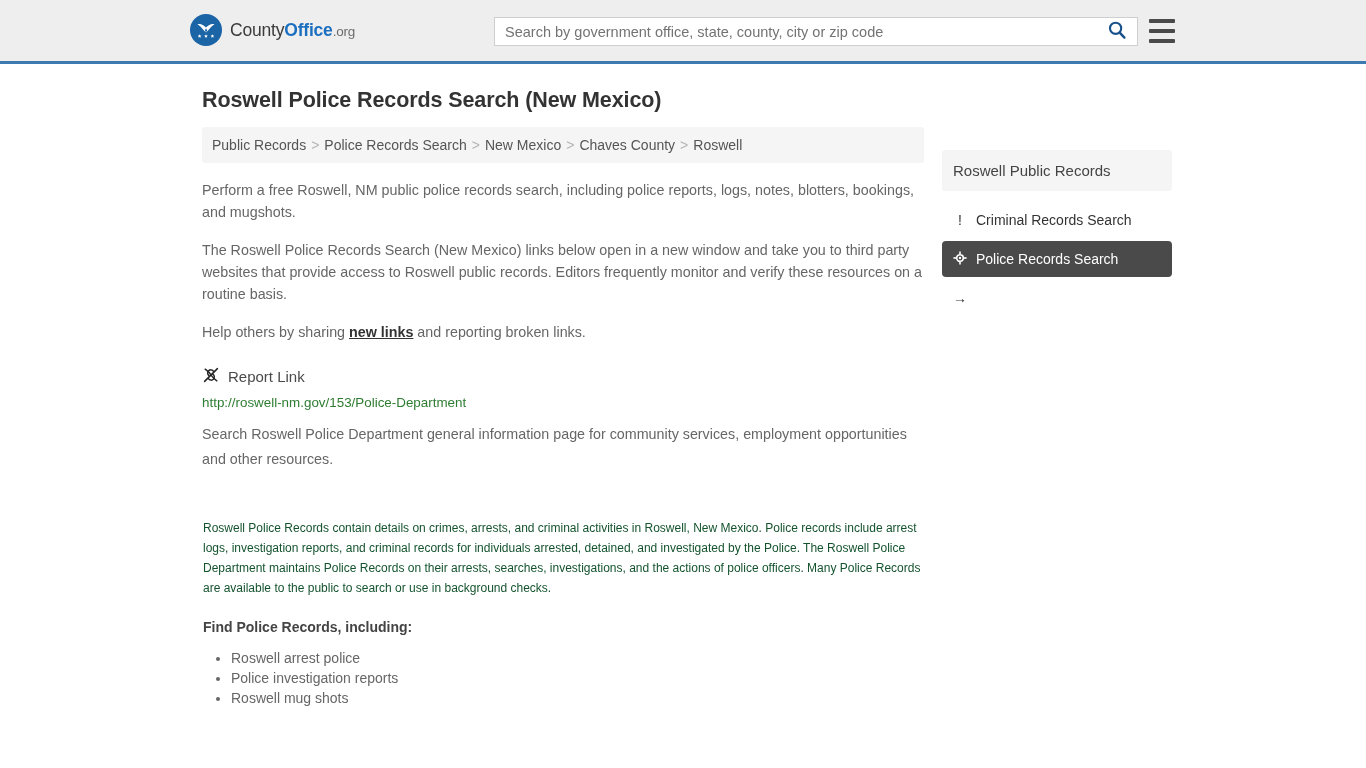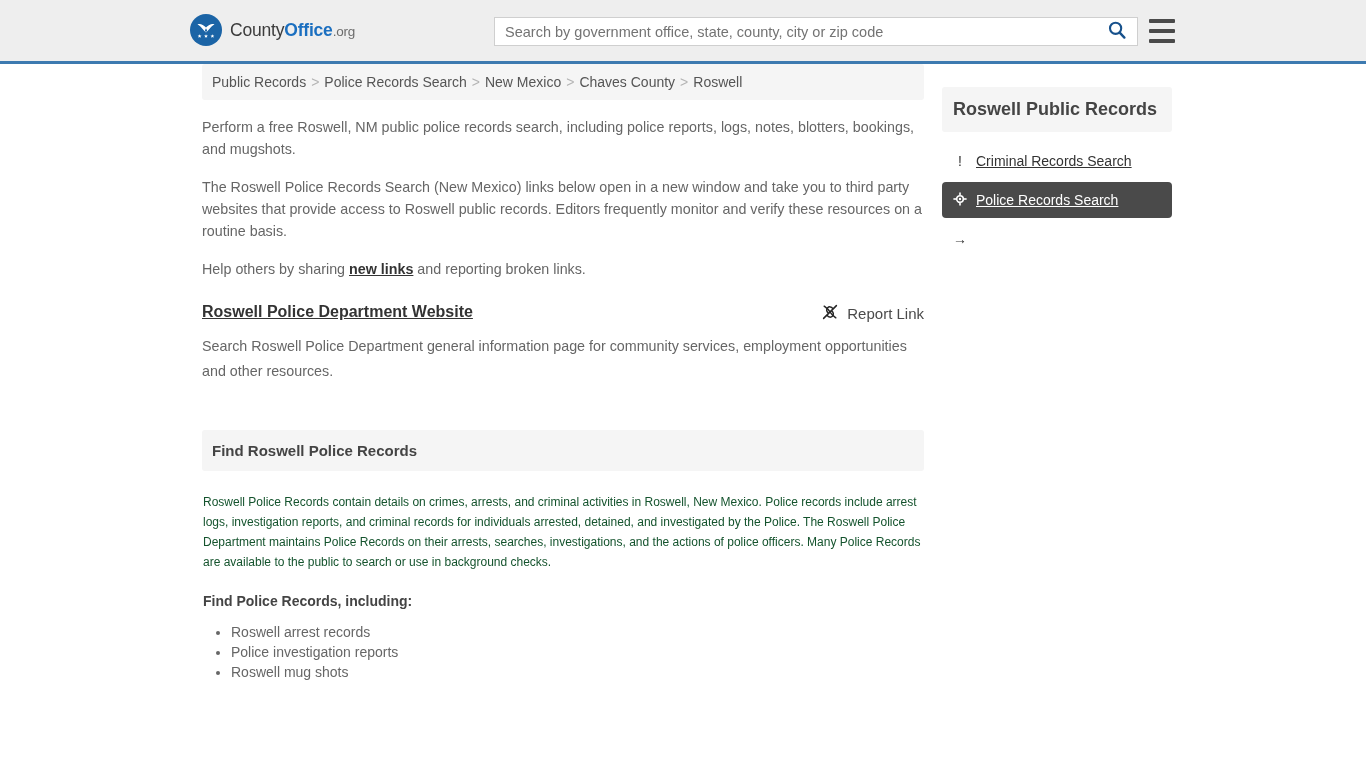--- a/index.html
+++ b/index.html
@@ -243,22 +243,22 @@
     color: #666666;
     margin-bottom: 0px;
     padding-bottom: 0px;
   }
 
   
   .side-head {
     background: #f5f5f5;
     border-radius: 3px;
     padding: 12px 11px;
-    font-size: 18px;
-    font-weight: 700;
+    font-size: 15px;
+    font-weight: 400;
     color: #444444;
     margin-bottom: 11px;
   }
   .side-list { }
   .side-item {
     display: flex;
     align-items: flex-start;
     gap: 9px;
     padding: 8px 11px;
     border-radius: 4px;
@@ -273,21 +273,20 @@
     justify-content: center;
     padding-top: 2px;
     color: #333333;
     font-size: 14px;
     line-height: 16px;
   }
   .side-item .side-label {
     font-size: 14px;
     line-height: 20px;
     color: #333333;
-    text-decoration: underline;
   }
   .side-item.active {
     background: #4a4a4a;
   }
   .side-item.active .side-label { color: #ffffff; }
   .side-item.active .side-ico { color: #ffffff; }
 </style>
 </head>
 <body>
 
@@ -324,59 +323,59 @@
       <span></span>
       <span></span>
     </button>
 
   </div>
 </header>
 
 <div class="page">
   <div class="container">
 
+    <h1 class="page-title">Roswell Police Records Search (New Mexico)</h1>
 
     <div class="layout">
 
       <div class="col-main">
 
         <nav class="breadcrumb">
           <a href="#">Public Records</a><span class="sep">&gt;</span><a href="#">Police Records Search</a><span class="sep">&gt;</span><a href="#">New Mexico</a><span class="sep">&gt;</span><a href="#">Chaves County</a><span class="sep">&gt;</span><span class="current">Roswell</span>
         </nav>
 
         <p class="intro">Perform a free Roswell, NM public police records search, including police reports, logs, notes, blotters, bookings, and mugshots.</p>
         <p class="intro">The Roswell Police Records Search (New Mexico) links below open in a new window and take you to third party websites that provide access to Roswell public records. Editors frequently monitor and verify these resources on a routine basis.</p>
         <p class="intro"><span>Help others by sharing </span><a class="inline-link" href="#">new links</a><span> and reporting broken links.</span></p>
 
         <div class="result">
           <div class="result-head">
-            <a class="result-title" href="#">Roswell Police Department Website</a>
             <a class="report-link" href="#">
               <span>
                 <svg width="18" height="18" viewBox="0 0 18 18" aria-hidden="true">
                   <path d="M3.2 3.2 C6.2 5.4 8 7.2 9 9" fill="none" stroke="#262626" stroke-width="1.5" stroke-linecap="round"></path>
                   <path d="M14.8 14.8 C11.8 12.6 10 10.8 9 9" fill="none" stroke="#262626" stroke-width="1.5" stroke-linecap="round"></path>
                   <path d="M6.4 12.6 a3.2 3.2 0 1 0 4.4 -4.4" fill="none" stroke="#262626" stroke-width="1.5" stroke-linecap="round"></path>
                   <path d="M11.6 5.4 a3.2 3.2 0 1 0 -4.4 4.4" fill="none" stroke="#262626" stroke-width="1.5" stroke-linecap="round"></path>
                   <line x1="2.6" y1="15.4" x2="15.4" y2="2.6" stroke="#262626" stroke-width="1.5" stroke-linecap="round"></line>
                 </svg>
               </span>
               <span class="label">Report Link</span>
             </a>
           </div>
+          <a class="result-url" href="#">http://roswell-nm.gov/153/Police-Department</a>
           <p class="result-desc">Search Roswell Police Department general information page for community services, employment opportunities and other resources.</p>
         </div>
 
         <section class="panel">
-          <div class="panel-head">Find Roswell Police Records</div>
           <div class="panel-body">
             <p class="panel-text">Roswell Police Records contain details on crimes, arrests, and criminal activities in Roswell, New Mexico. Police records include arrest logs, investigation reports, and criminal records for individuals arrested, detained, and investigated by the Police. The Roswell Police Department maintains Police Records on their arrests, searches, investigations, and the actions of police officers. Many Police Records are available to the public to search or use in background checks.</p>
             <p class="panel-sub">Find Police Records, including:</p>
             <ul class="record-list">
-              <li>Roswell arrest records</li>
+              <li>Roswell arrest police</li>
               <li>Police investigation reports</li>
               <li>Roswell mug shots</li>
 
             </ul>
           </div>
         </section>
 
       </div>
 
       <aside class="col-side">

